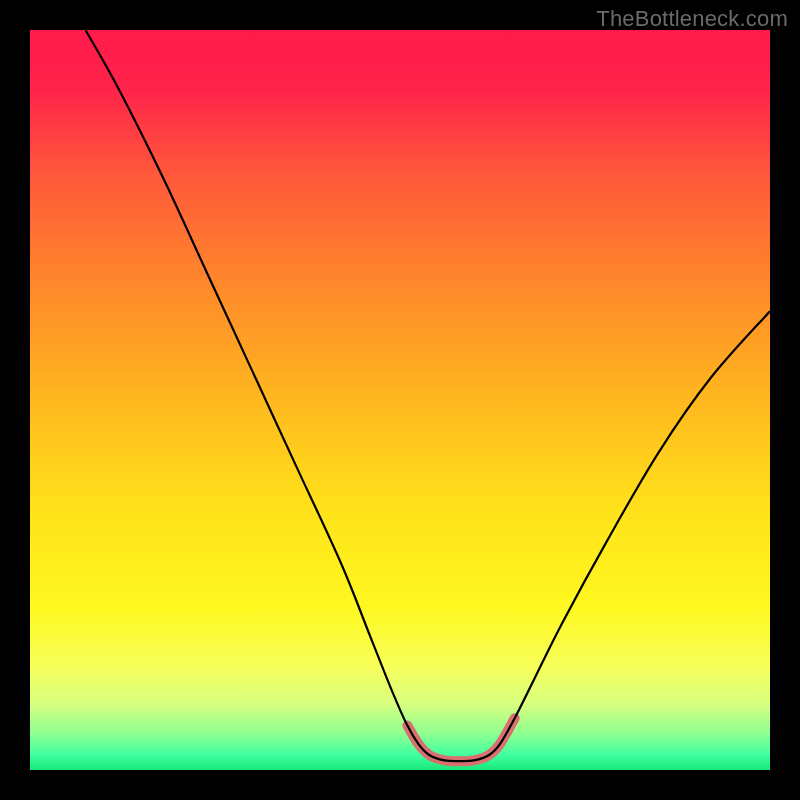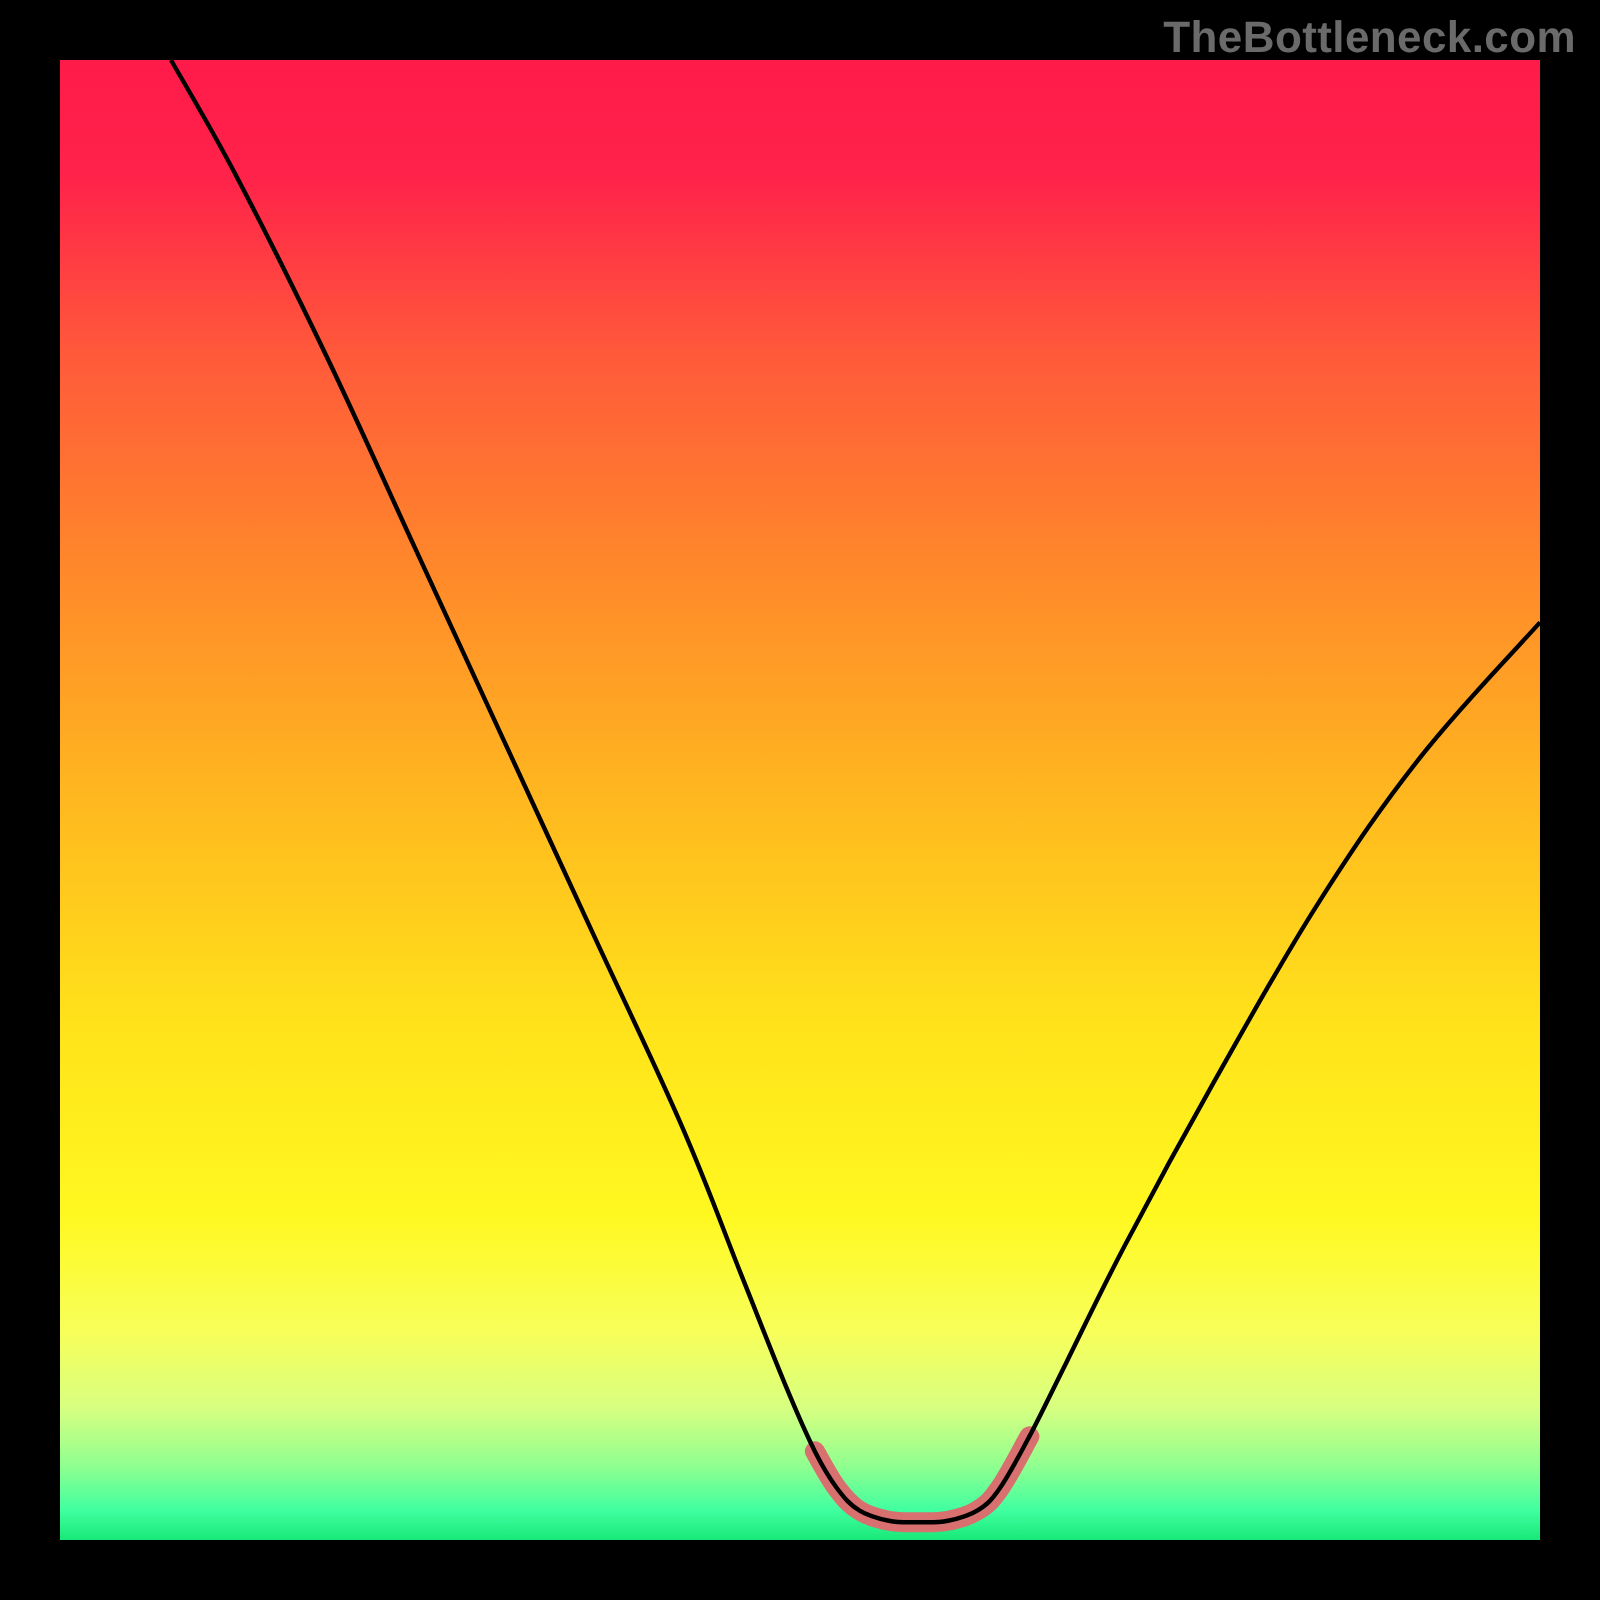--- a/index.html
+++ b/index.html
@@ -17,21 +17,21 @@
     left: 0;
     width: 800px;
     height: 800px;
   }
   .watermark {
     position: absolute;
     top: 6px;
     right: 12px;
     color: #6a6a6a;
     font-size: 22px;
-    font-weight: 700;
+    font-weight: 400;
     letter-spacing: 0.2px;
     z-index: 10;
   }
   svg {
     display: block;
   }
 </style>
 </head>
 <body>
 

